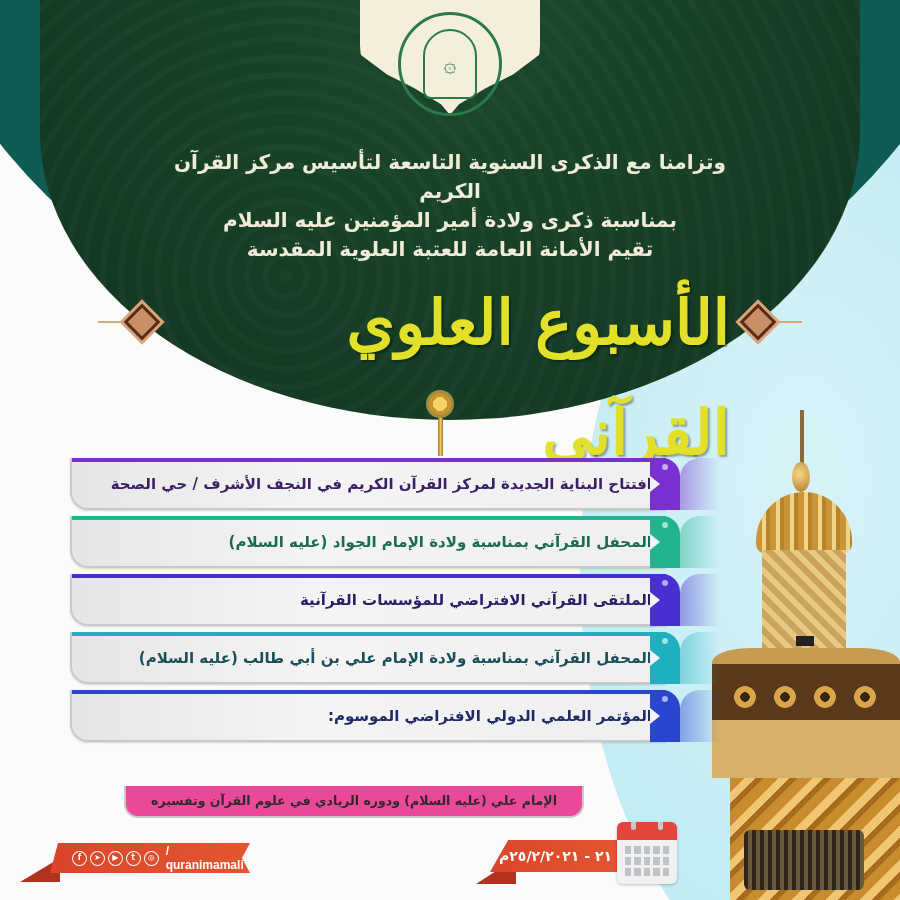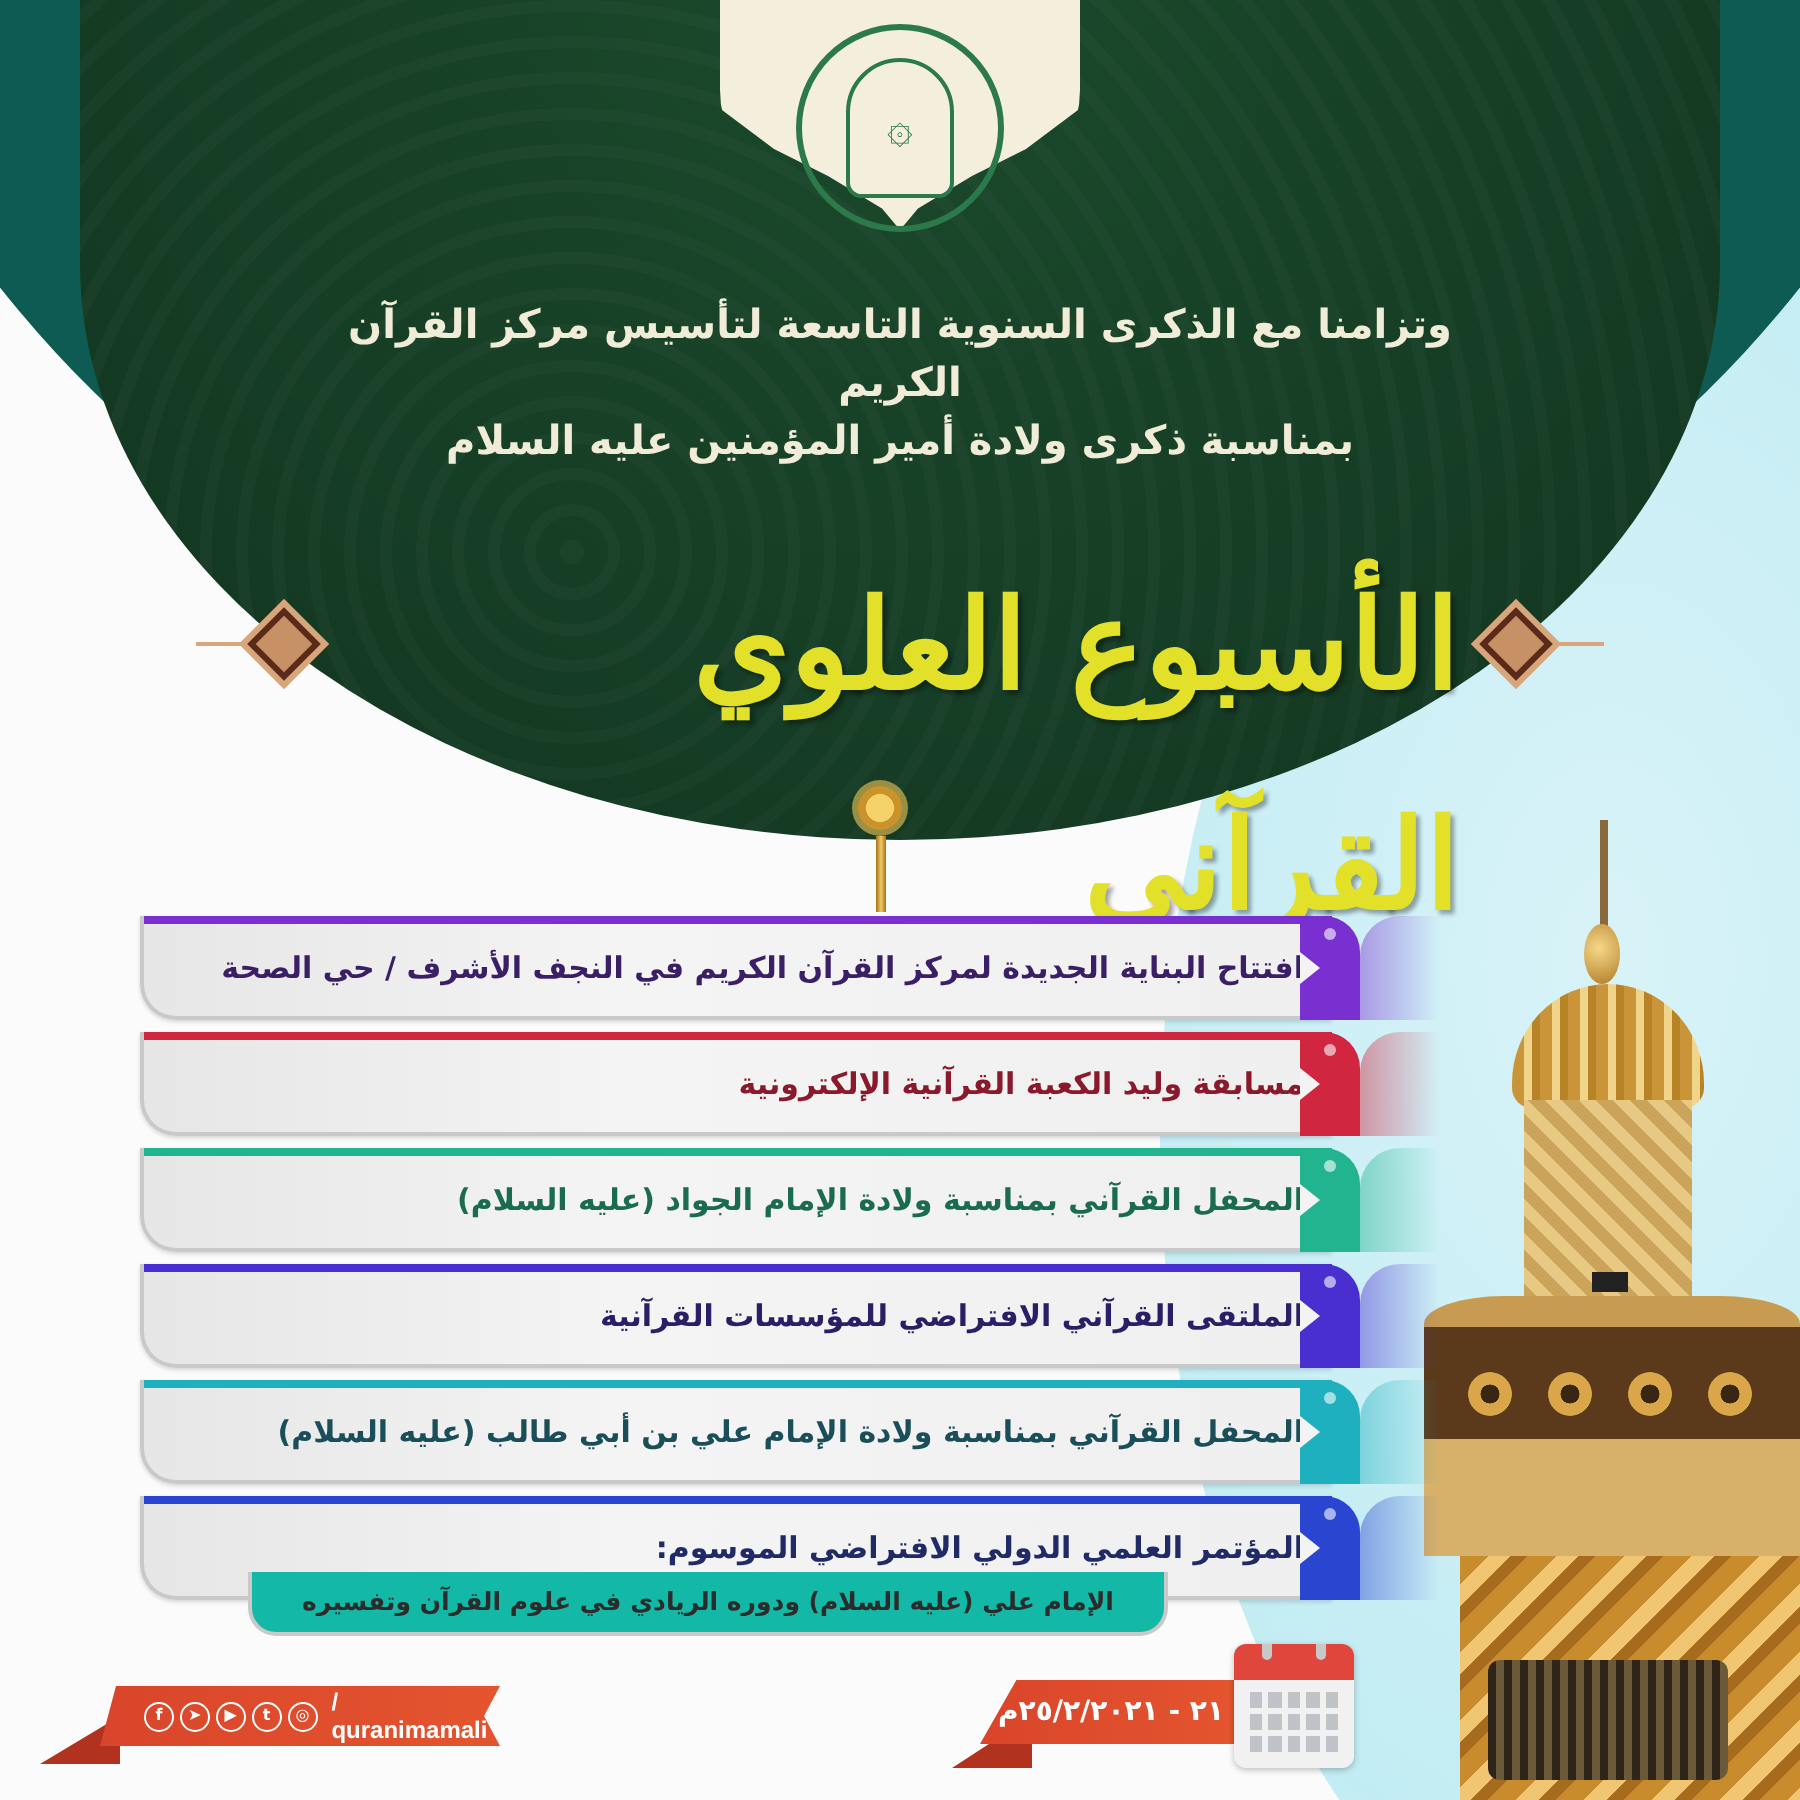--- a/index.html
+++ b/index.html
@@ -150,21 +150,21 @@
     position: absolute; left: 12px; top: 6px; width: 6px; height: 6px; border-radius: 50%;
     background: rgba(255,255,255,0.6);
   }
   .event .fade {
     position: absolute; left: 610px; top: 0; width: 40px; height: 52px;
     background: linear-gradient(90deg, var(--accent), rgba(255,255,255,0));
     opacity: 0.45; border-radius: 20px 0 0 0;
   }
   .subcard {
     position: absolute; left: 124px; top: 786px; width: 460px; height: 32px;
-    background: #14b8a6; border: 2px solid #c9c9c9; border-top: none;
+    background: #ec4899; border: 2px solid #c9c9c9; border-top: none;
     border-radius: 0 0 14px 14px;
     direction: rtl; text-align: center;
     font-weight: bold; font-size: 12.5px; color: #2b2b2b; line-height: 30px;
   }
 
   
   .ribbon {
     position: absolute; height: 30px;
     background: linear-gradient(90deg, #d9452a, #e4552f);
     color: #fff; font-weight: bold;
@@ -213,20 +213,21 @@
 <div class="bg-green"></div>
 
 <div class="top-badge"></div>
 <div class="logo">
   <div class="logo-inner">۞</div>
 </div>
 
 <div class="header-lines">
   <div>وتزامنا مع الذكرى السنوية التاسعة لتأسيس مركز القرآن الكريم</div>
   <div>بمناسبة ذكرى ولادة أمير المؤمنين عليه السلام</div>
+  <div>تقيم الأمانة العامة للعتبة العلوية المقدسة</div>
 </div>
 
 <div class="ornament orn-left">
     <span class="line"></span>
     <span class="diamond"></span>
   </div>
 <div class="title">الأسبوع العلوي القرآني</div>
 <div class="ornament orn-right">
     <span class="line"></span>
     <span class="diamond"></span>
@@ -255,28 +256,20 @@
 
 <div class="events">
   <div class="event" style="--accent:#7a2fd0;--text:#3a1f66;">
     <div class="card"></div>
     <div class="label">افتتاح البناية الجديدة لمركز القرآن الكريم في النجف الأشرف / حي الصحة</div>
     <div class="tab">
         <span class="tab-dot"></span>
       </div>
     <div class="fade"></div>
   </div>
-  <div class="event" style="--accent:#d0263f;--text:#8a1a2b;">
-    <div class="card"></div>
-    <div class="label">مسابقة وليد الكعبة القرآنية الإلكترونية</div>
-    <div class="tab">
-        <span class="tab-dot"></span>
-      </div>
-    <div class="fade"></div>
-  </div>
   <div class="event" style="--accent:#22b48e;--text:#1b6b50;">
     <div class="card"></div>
     <div class="label">المحفل القرآني بمناسبة ولادة الإمام الجواد (عليه السلام)</div>
     <div class="tab">
         <span class="tab-dot"></span>
       </div>
     <div class="fade"></div>
   </div>
   <div class="event" style="--accent:#4a2fd0;--text:#2a1f66;">
     <div class="card"></div>

